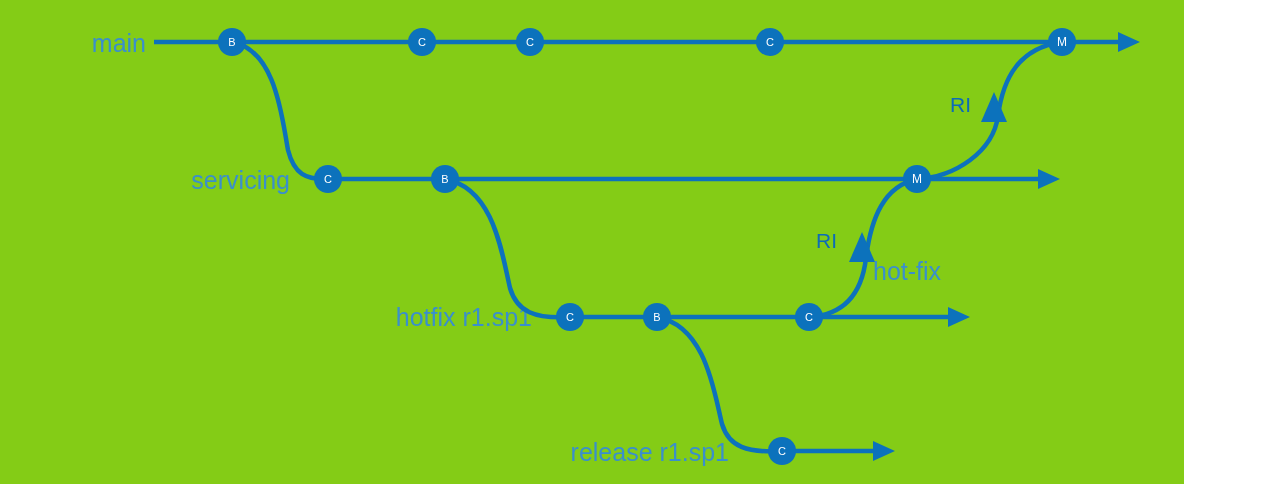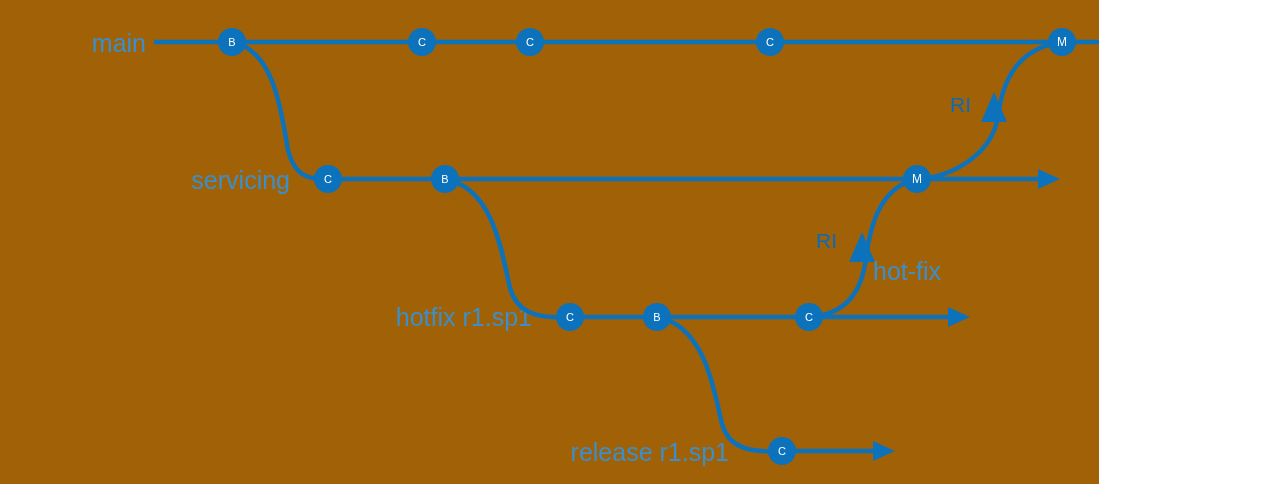--- a/index.html
+++ b/index.html
@@ -5,23 +5,23 @@
   html, body {
     margin: 0;
     padding: 0;
     background: #ffffff;
   }
   body {
     font-family: "Liberation Sans", sans-serif;
   }
   #diagram-root {
     position: relative;
-    width: 1099px;
+    width: 1184px;
     height: 484px;
-    background: #a16207;
+    background: #84cc16;
     overflow: hidden;
   }
   #branch-svg {
     position: absolute;
     left: 0;
     top: 0;
     width: 1280px;
     height: 484px;
     display: block;
   }

